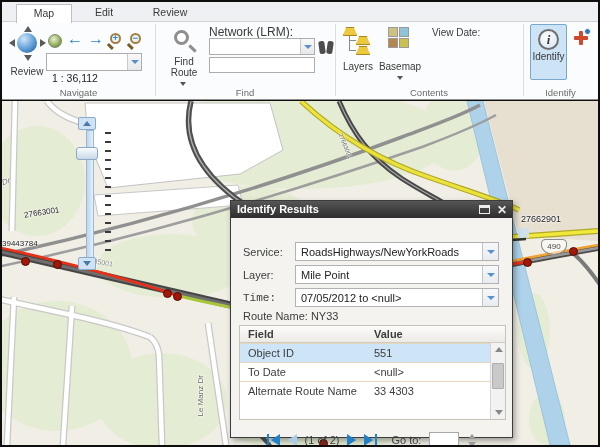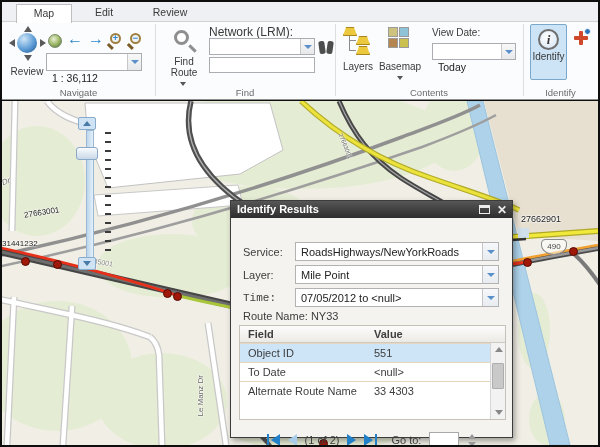--- a/index.html
+++ b/index.html
@@ -169,26 +169,20 @@
           <span class="trap" style="left:1px;top:0;"></span>
           <span class="lyr-line" style="left:7px;top:9px;width:1px;height:15px;"></span>
           <span class="lyr-line" style="left:7px;top:13px;width:7px;height:1px;"></span>
           <span class="lyr-line" style="left:7px;top:23px;width:7px;height:1px;"></span>
           <span class="trap" style="left:14px;top:9px;"></span>
           <span class="trap" style="left:14px;top:19px;"></span>
         </span>
         <div class="btnlabel" style="position:absolute;left:-6px;top:34px;width:44px;">Layers</div>
       </div>
       <div class="abs" style="left:430px;top:5px;font-size:10px;color:#3a3a3a;">View Date:</div>
-      <div class="combo" style="left:430px;top:21px;width:84px;height:17px;">
-        <span class="val">Today</span>
-        <span class="btn">
-            <span class="dn"></span>
-          </span>
-      </div>
       <div class="glabel" style="left:333px;width:188px;">Contents</div>
       <div class="gsep" style="left:521px;"></div>
 
       <div class="ident-btn" style="left:528px;top:2px;width:37px;height:56px;">
         <div class="icircle">i</div>
         <div class="btnlabel">Identify</div>
       </div>
       <span class="plusicon" style="left:572px;top:9px;">
         <span class="h"></span>
           <span class="v"></span>
@@ -263,21 +257,21 @@
       <path d="M510,163 C540,157 568,152 596,147" stroke="#4a4a4a" stroke-width="6" fill="none"></path>
       <path d="M510,163 C540,157 568,152 596,147" stroke="#999" stroke-width="2.5" fill="none"></path>
       <path d="M510,160 C540,154 568,149 596,144" stroke="#f0a030" stroke-width="2.5" fill="none"></path>
       <path d="M510,163 L521,161.5" stroke="#e73019" stroke-width="3" fill="none"></path>
       <path d="M572,153 C582,162 590,172 598,184" stroke="#7a7a7a" stroke-width="4" fill="none"></path>
 
       <path d="M258,334 C262,338 266,342 269,346" stroke="#555" stroke-width="4" fill="none"></path>
     </svg>
 
     <span class="maplabel" style="left:22px;top:107px;transform:rotate(-9deg);">27663001</span>
-    <span class="maplabel" style="left:0;top:138px;">31441232</span>
+    <span class="maplabel" style="left:0;top:138px;">39443784</span>
     <span class="maplabel" style="left:80px;top:157px;transform:rotate(10deg);color:#888;font-size:7px;">27935001</span>
     <span class="maplabel" style="left:519px;top:113px;font-size:9px;">27662901</span>
     <span class="maplabel" style="left:330px;top:42px;transform:rotate(68deg);font-size:6px;color:#666;">27663001</span>
     <span class="maplabel" style="left:170px;top:283px;width:56px;transform:rotate(-90deg);color:#666;">Le Manz Dr</span>
     <span class="maplabel" style="left:0px;top:76px;transform:rotate(-20deg);color:#777;font-style:italic;">Dr</span>
     <div class="shield" style="left:539px;top:138px;">490</div>
 
     <div class="dot" style="left:19px;top:156px;"></div>
     <div class="dot" style="left:51px;top:159px;"></div>
     <div class="dot" style="left:161px;top:188px;"></div>

